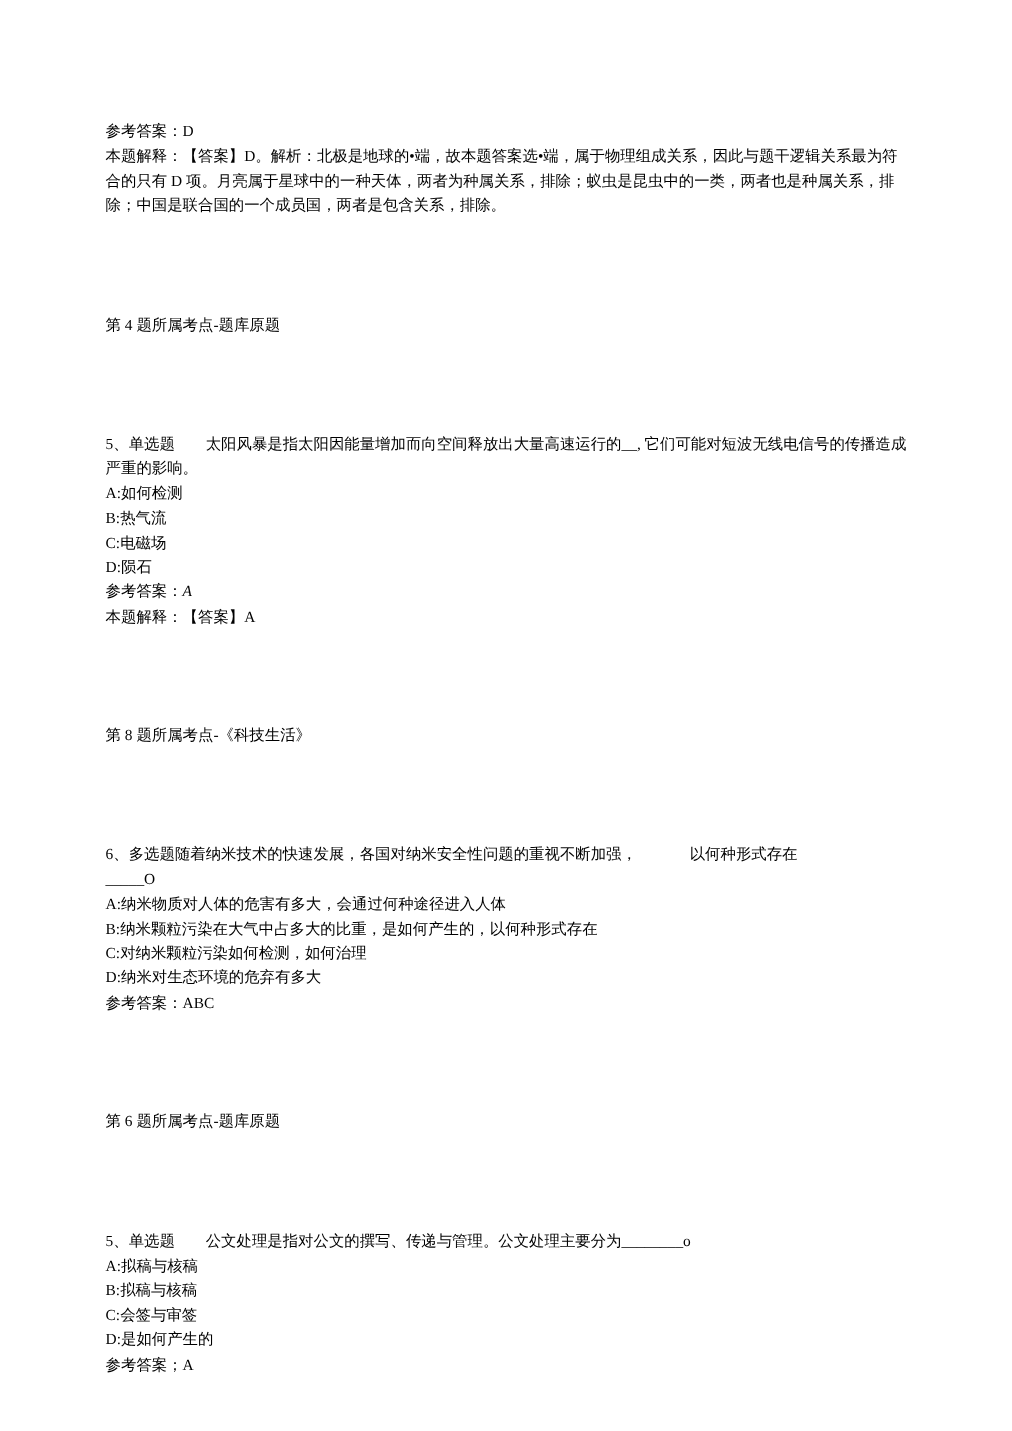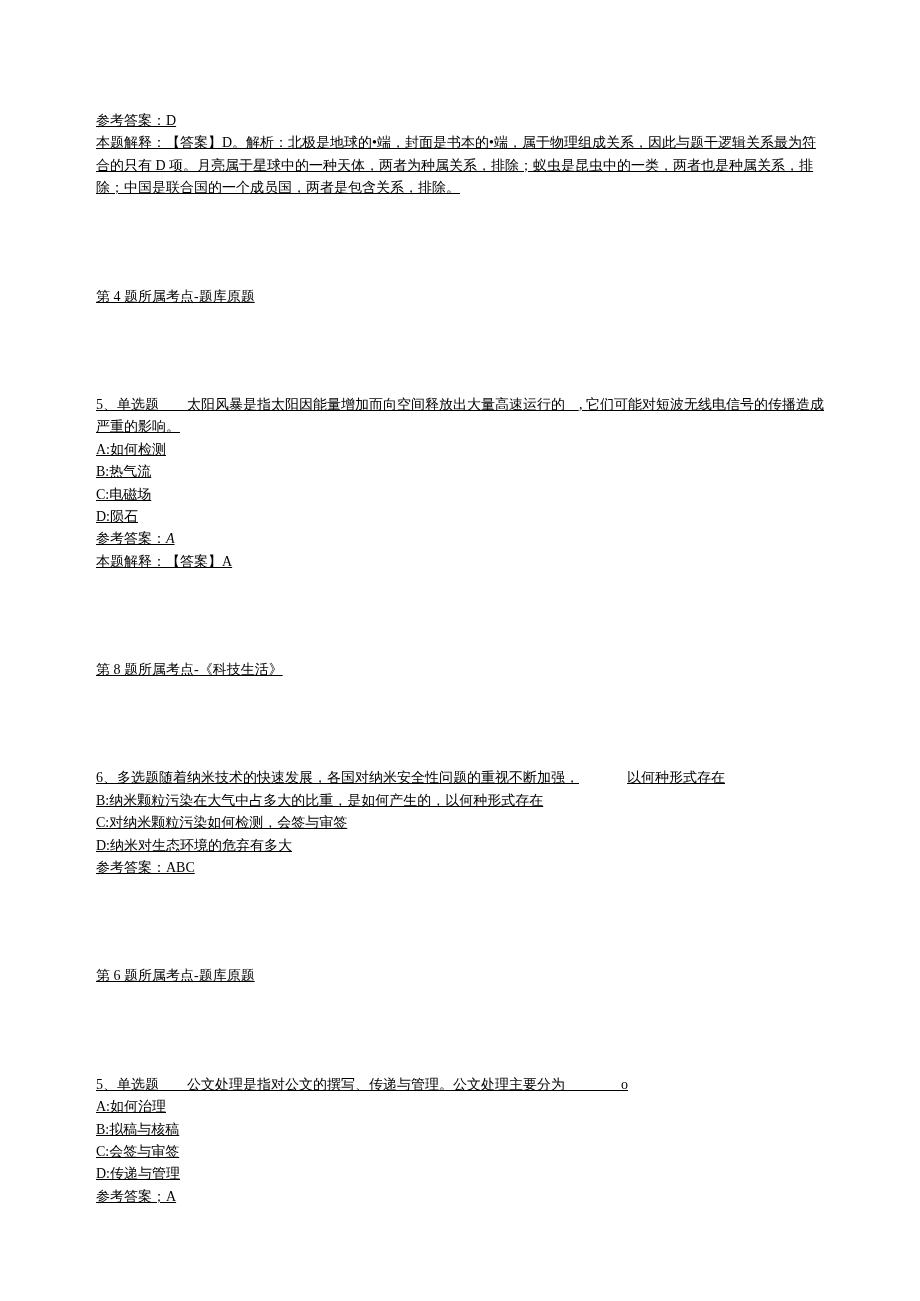--- a/index.html
+++ b/index.html
@@ -18,37 +18,36 @@
     width: 920px;
   }
   .block {
     margin-bottom: 22px;
   }
   .big-gap {
     height: 64px;
   }
   .line {
     display: block;
-    text-decoration: underline;
   }
   .right-push {
     display: inline-block;
     width: 48px;
   }
 </style>
 </head>
 <body>
 
 <div class="page">
 
   <div class="block">
     <span class="line">
       <span>参考答案：</span><span>D</span>
     </span>
-    <span class="line">本题解释：【答案】D。解析：北极是地球的•端，封面是书本的•端，属于物理组成关系，因此与题干逻辑关系最为符合的只有 D 项。月亮属于星球中的一种天体，两者为种属关系，排除；蚁虫是昆虫中的一类，两者也是种属关系，排除；中国是联合国的一个成员国，两者是包含关系，排除。</span>
+    <span class="line">本题解释：【答案】D。解析：北极是地球的•端，故本题答案选•端，属于物理组成关系，因此与题干逻辑关系最为符合的只有 D 项。月亮属于星球中的一种天体，两者为种属关系，排除；蚁虫是昆虫中的一类，两者也是种属关系，排除；中国是联合国的一个成员国，两者是包含关系，排除。</span>
   </div>
 
   <div class="big-gap"></div>
 
   <div class="block">
     <span class="line">第 4 题所属考点-题库原题</span>
   </div>
 
   <div class="big-gap"></div>
 
@@ -69,41 +68,43 @@
   <div class="block">
     <span class="line">第 8 题所属考点-《科技生活》</span>
   </div>
 
   <div class="big-gap"></div>
 
   <div class="block">
     <span class="line">
       <span>6、多选题随着纳米技术的快速发展，各国对纳米安全性问题的重视不断加强，</span><span class="right-push"></span><span>以何种形式存在</span>
     </span>
+    <span class="line">_____O</span>
+    <span class="line">A:纳米物质对人体的危害有多大，会通过何种途径进入人体</span>
     <span class="line">B:纳米颗粒污染在大气中占多大的比重，是如何产生的，以何种形式存在</span>
-    <span class="line">C:对纳米颗粒污染如何检测，会签与审签</span>
+    <span class="line">C:对纳米颗粒污染如何检测，如何治理</span>
     <span class="line">D:纳米对生态环境的危弃有多大</span>
     <span class="line">
       <span>参考答案：</span><span>ABC</span>
     </span>
   </div>
 
   <div class="big-gap"></div>
 
   <div class="block">
     <span class="line">第 6 题所属考点-题库原题</span>
   </div>
 
   <div class="big-gap"></div>
 
   <div class="block" style="margin-bottom:4px;">
     <span class="line">5、单选题　　公文处理是指对公文的撰写、传递与管理。公文处理主要分为________o</span>
-    <span class="line">A:如何治理</span>
+    <span class="line">A:拟稿与核稿</span>
     <span class="line">B:拟稿与核稿</span>
     <span class="line">C:会签与审签</span>
-    <span class="line">D:传递与管理</span>
+    <span class="line">D:是如何产生的</span>
     <span class="line">
       <span>参考答案；</span><span>A</span>
     </span>
 
   </div>
 
 </div>
 
 </body></html>

